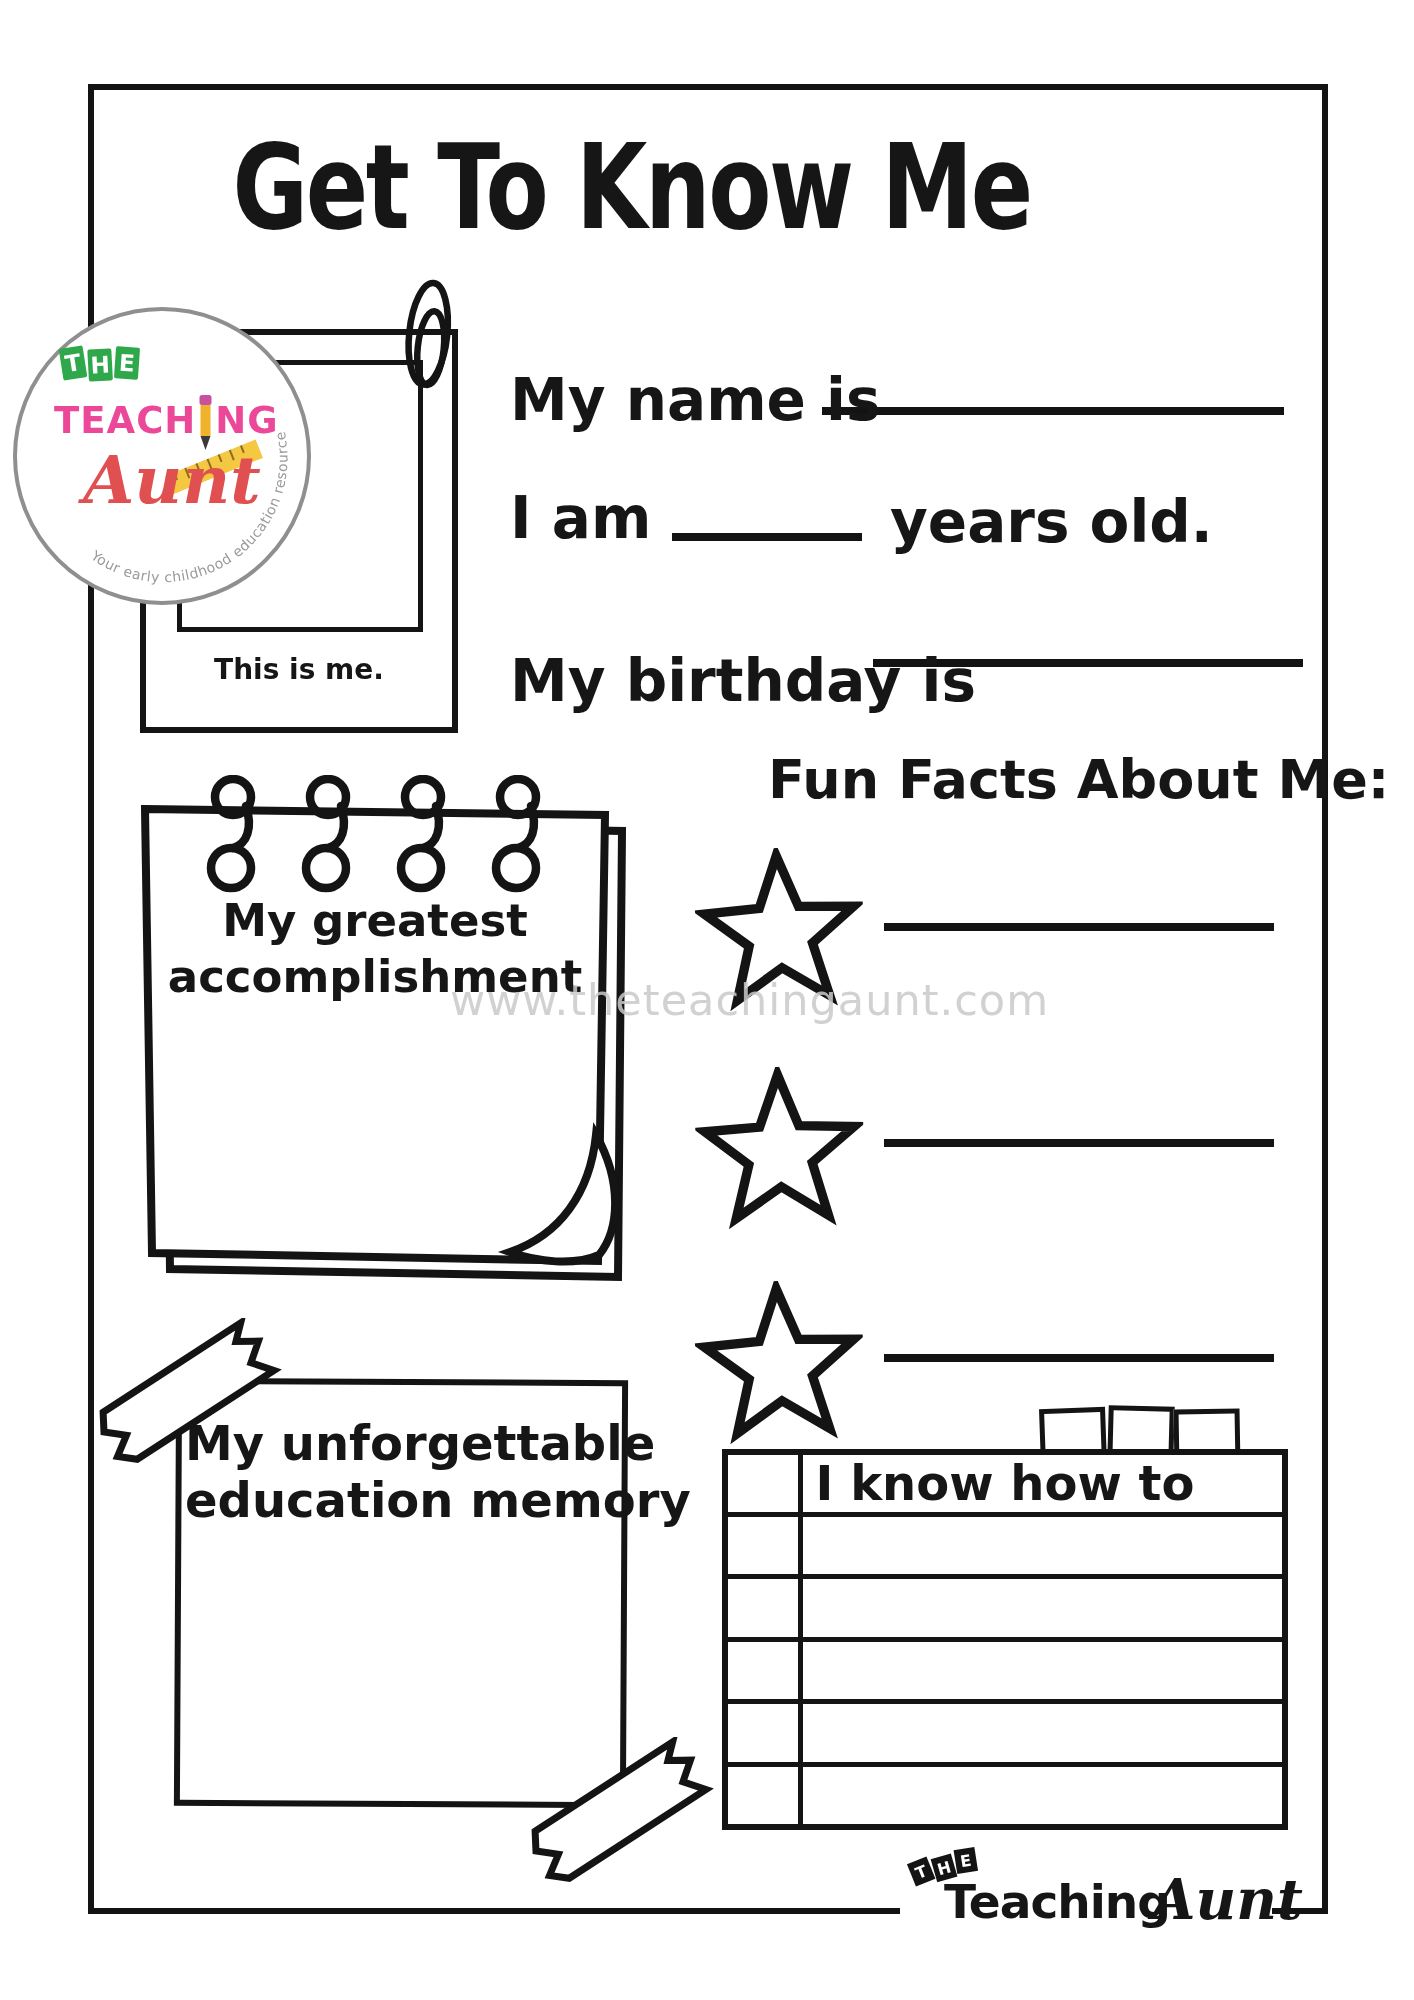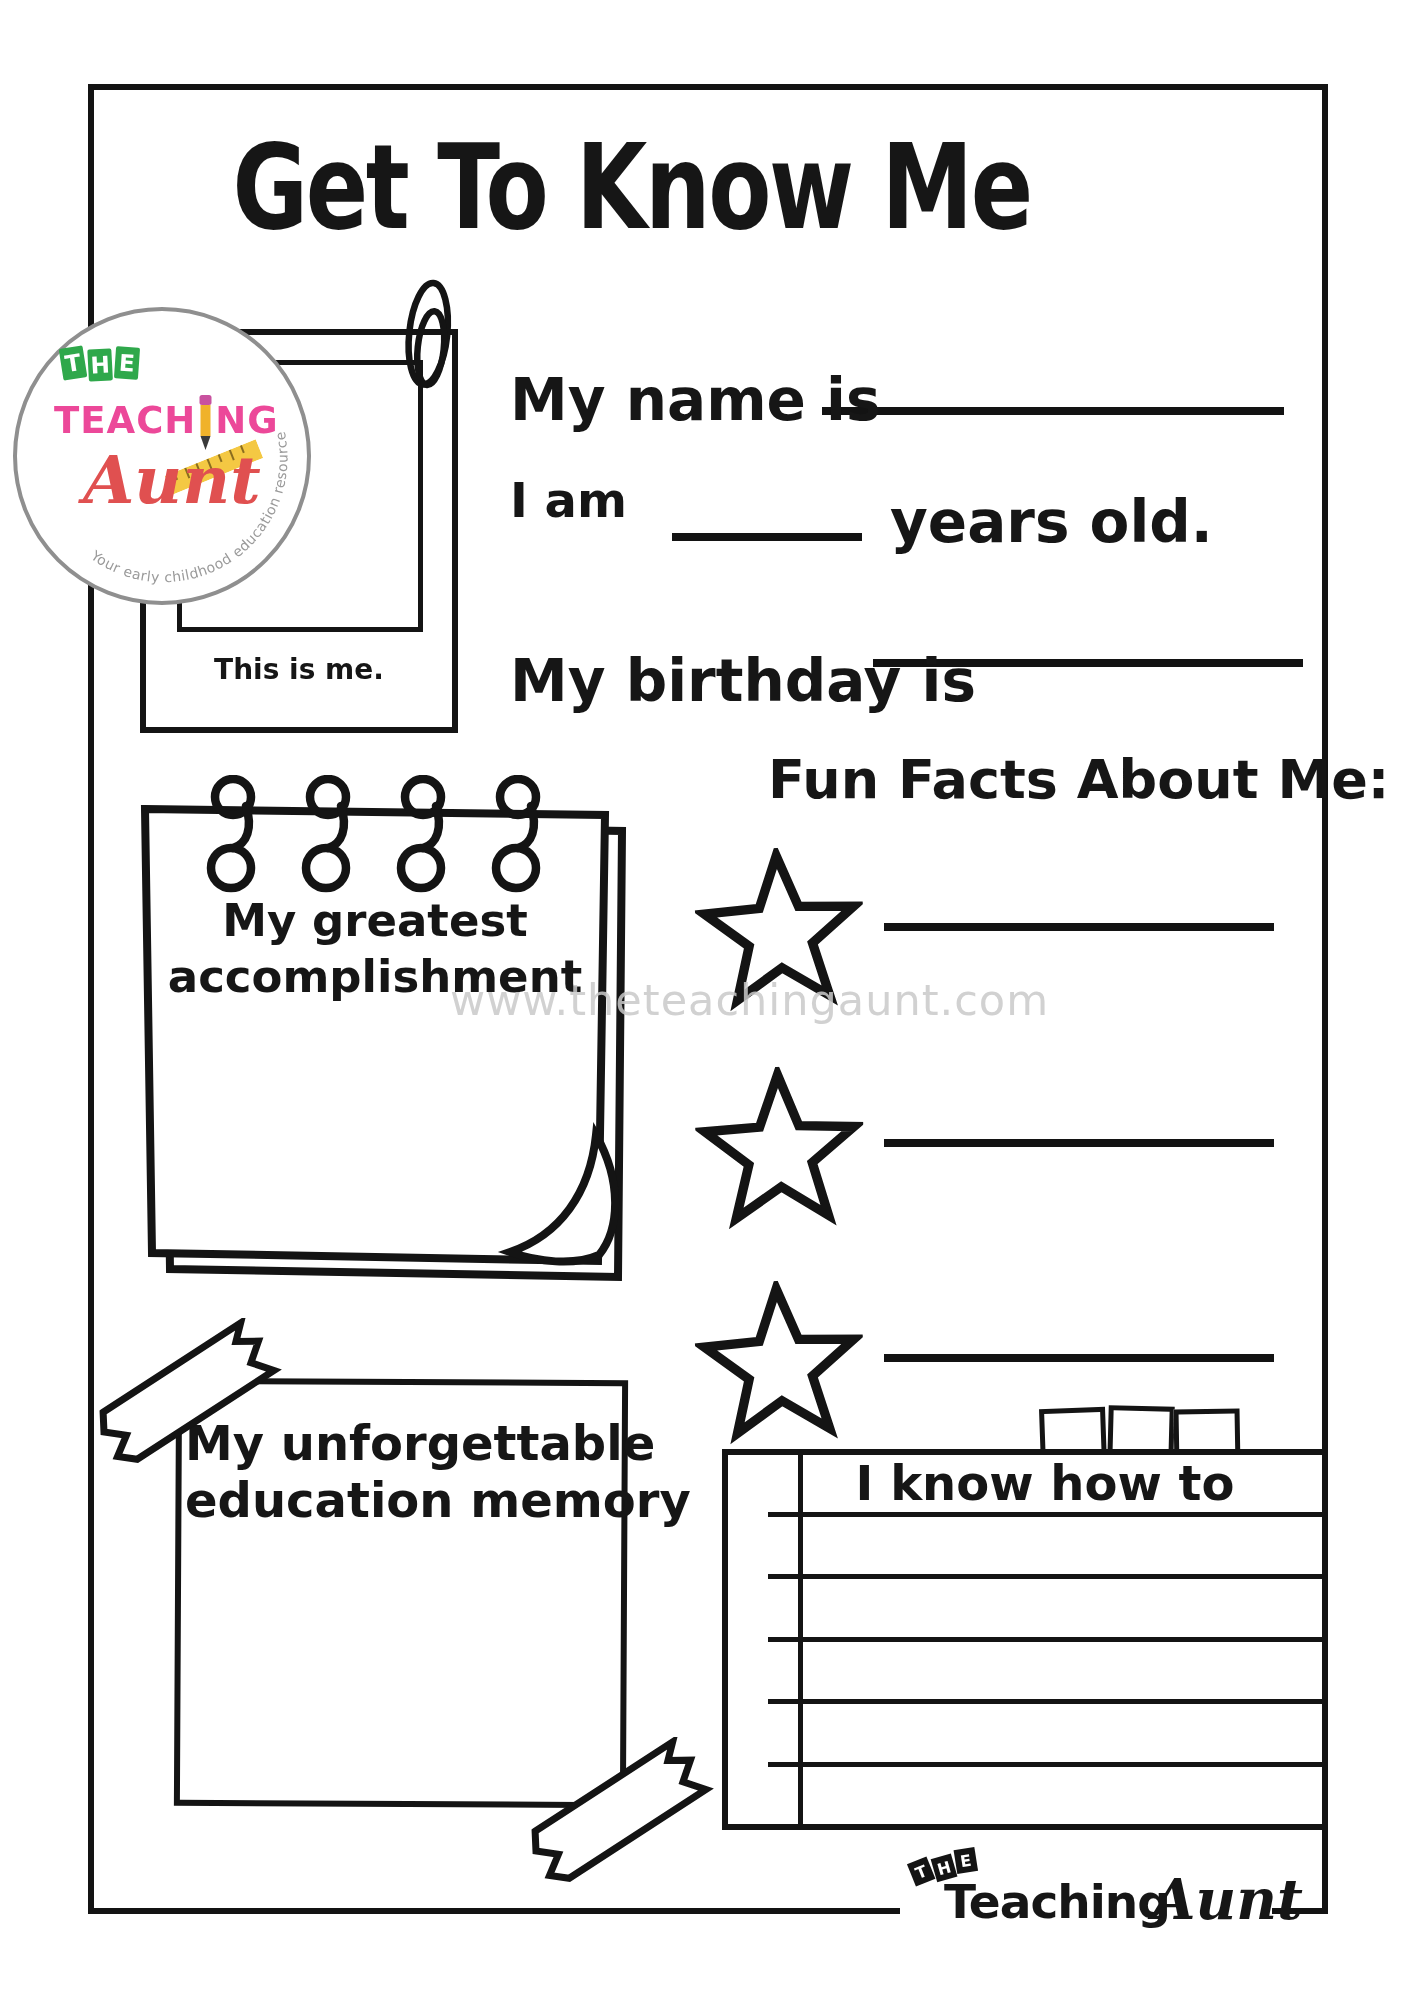--- a/index.html
+++ b/index.html
@@ -36,21 +36,21 @@
   .polaroid{left:140px;top:329px;width:306px;height:392px;border:6px solid #141414;background:#fff;z-index:2;}
   .polaroid .photo-area{position:absolute;left:31px;top:25px;width:236px;height:262px;border:5px solid #141414;}
   .polaroid .caption{position:absolute;left:0;top:318px;width:100%;text-align:center;
          font-size:28px;font-weight:bold;}
   .paperclip{left:400px;top:276px;z-index:6;}
 
   
   .ws-text{font-weight:bold;white-space:nowrap;z-index:1;}
   .lbl-name{left:510px;top:366px;font-size:58px;}
   .line-name{left:822px;top:407px;width:462px;height:8px;background:#131313;}
-  .lbl-iam{left:510px;top:472px;font-size:48px;}
+  .lbl-iam{left:510px;top:484px;font-size:58px;}
   .line-age{left:672px;top:533px;width:190px;height:8px;background:#131313;}
   .lbl-years{left:890px;top:488px;font-size:58px;}
   .lbl-bday{left:510px;top:647px;font-size:58px;}
   .line-bday{left:873px;top:659px;width:430px;height:8px;background:#131313;}
 
   
   .ff-heading{left:740px;top:748px;width:530px;text-align:center;font-size:54px;font-weight:bold;white-space:nowrap;margin-left:28px;}
   .star{z-index:1;}
   .star.s1{left:696px;top:848px;transform:rotate(-3deg);}
   .star.s2{left:696px;top:1067px;transform:rotate(-2deg);}
@@ -73,21 +73,21 @@
   .tape{z-index:4;}
   .tape.tp1{left:78px;top:1318px;}
   .tape.tp2{left:510px;top:1737px;}
 
   
   .tab{width:56px;height:48px;border:5px solid #141414;background:#fff;z-index:1;}
   .tab.b1{left:1040px;top:1408px;transform:rotate(-2deg);}
   .tab.b2{left:1108px;top:1406px;transform:rotate(1.5deg);}
   .tab.b3{left:1174px;top:1409px;transform:rotate(-1deg);}
   .howto{left:722px;top:1449px;width:554px;height:369px;border:6px solid #141414;background:#fff;z-index:2;
-         display:flex;flex-direction:column;padding-left:40px;}
+         display:flex;flex-direction:column;}
   .howto .vdiv{position:absolute;left:70px;top:0;bottom:0;width:5px;background:#141414;}
   .howto .hd{height:57px;border-bottom:5px solid #141414;line-height:57px;text-align:center;
          font-size:48px;font-weight:bold;white-space:nowrap;}
   .howto .row{flex:1;border-bottom:5px solid #141414;}
   .howto .row:last-child{border-bottom:none;}
 
   
   .footer-brand{left:900px;top:1848px;width:372px;height:100px;background:#fff;z-index:5;}
   .footer-brand .the-row{position:absolute;left:10px;top:6px;display:flex;gap:2px;transform:rotate(-14deg);}
   .footer-brand .tile{width:21px;height:24px;background:#141414;color:#fff;font-weight:bold;font-size:16px;

